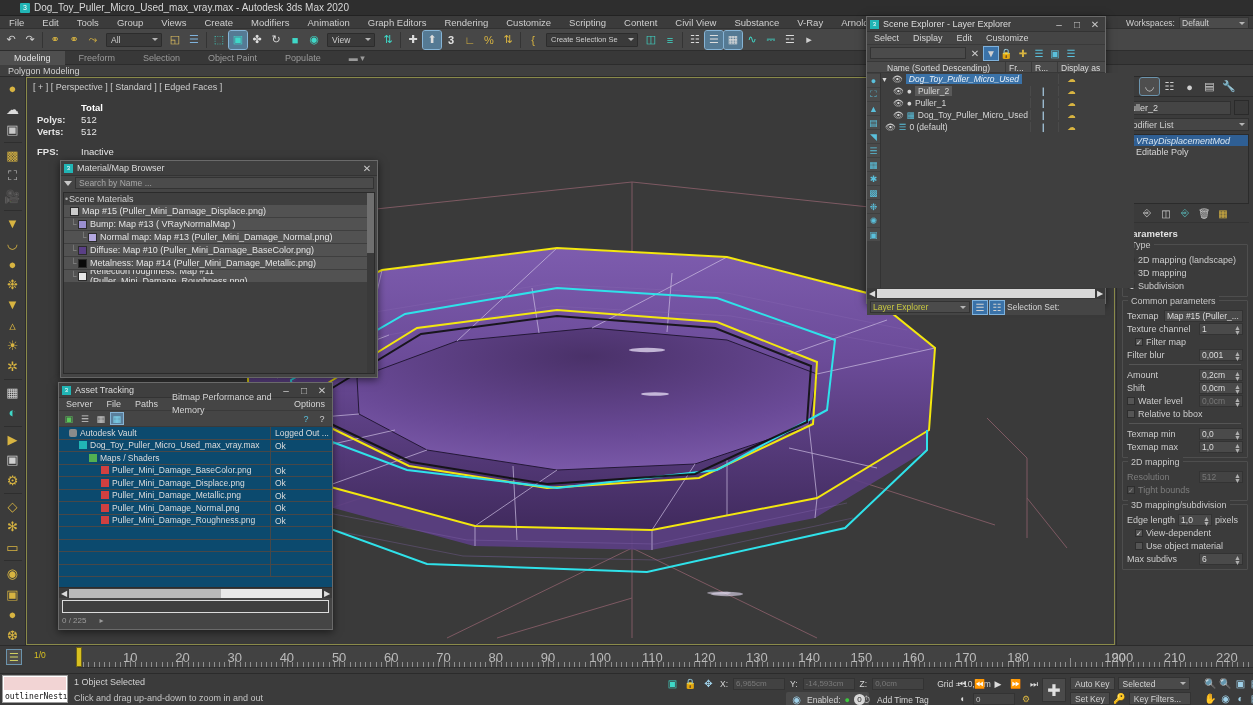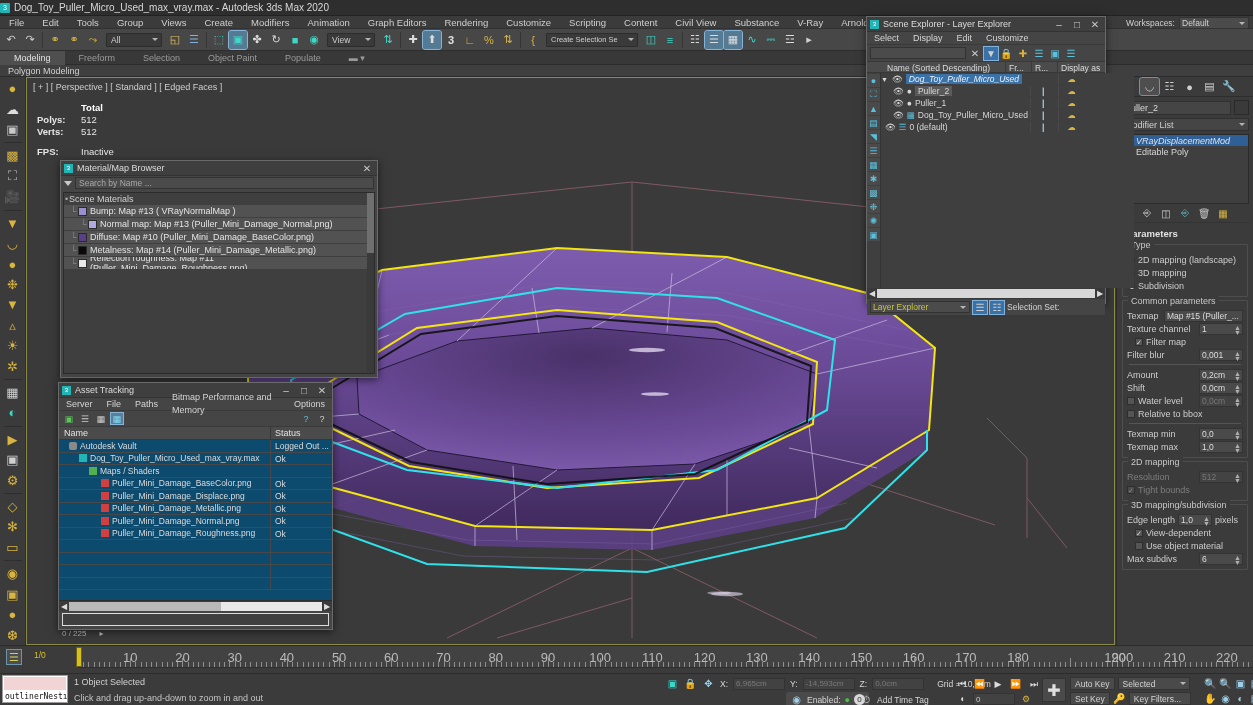--- a/index.html
+++ b/index.html
@@ -9,21 +9,21 @@
     font-family:"Liberation Sans", sans-serif;
     font-size:10px; color:#d6d6d6;
     position:relative;
   }
   .abs { position:absolute; }
 
   
   #titlebar {
     left:0; top:0; width:1253px; height:16px;
     background:#2e2e2e; display:flex; align-items:center; gap:4px;
-    padding-left:0; border-bottom:1px solid #222;
+    padding-left:20px; border-bottom:1px solid #222;
   }
   #titlebar .appicon {
     width:10px;height:10px;background:#21b5b5;color:#fff;font-size:7px;
     display:flex;align-items:center;justify-content:center;border-radius:1px;
   }
   #titlebar .ttl { font-size:10px; color:#d8d8d8; }
 
   
   #menubar {
     left:0; top:16px; width:1253px; height:13px;
@@ -731,20 +731,24 @@
     <span class="tx">Material/Map Browser</span>
     <span class="wbtn">✕</span>
   </div>
   <div id="mmbsearch">
     <span class="tri"></span>
     <span class="fld">Search by Name ...</span>
   </div>
   <div id="mmblist">
     <div class="mcat">Scene Materials</div>
 
+    <div class="mrow" style="padding-left:6px">
+      <span class="sw" style="background:#cccccc"></span>
+      <span>Map #15 (Puller_Mini_Damage_Displace.png)</span>
+    </div>
 
 
     <div class="mrow" style="padding-left:6px">
       <span class="dash">└</span>
       <span class="sw" style="background:#9a8fd0"></span>
       <span>Bump: Map #13  ( VRayNormalMap )</span>
     </div>
 
     <div class="mrow" style="padding-left:16px">
       <span class="dash">└</span>
@@ -792,24 +796,20 @@
       <span>Options</span>
     </div>
   <div id="attb">
     <div class="atb" style="color:#5ac85a">▣</div>
     <div class="atb">☰</div>
     <div class="atb">▦</div>
     <div class="atb on" style="color:#7fd8f0">▦</div>
     <div style="flex:1"></div>
     <div class="atb" style="color:#5ac0dc">?</div>
     <div class="atb">?</div>
-  </div>
-  <div id="athdr">
-    <div class="c1">Name</div>
-    <div class="c2">Status</div>
   </div>
   <div id="atbody">
     <div class="atrow">
       <div class="c1" style="padding-left:10px">
           <span class="ic" style="background:#8a8a8a;border-radius:2px"></span>
           <span>Autodesk Vault</span>
         </div>
       <div class="c2">Logged Out ...</div>
     </div>
     <div class="atrow">

